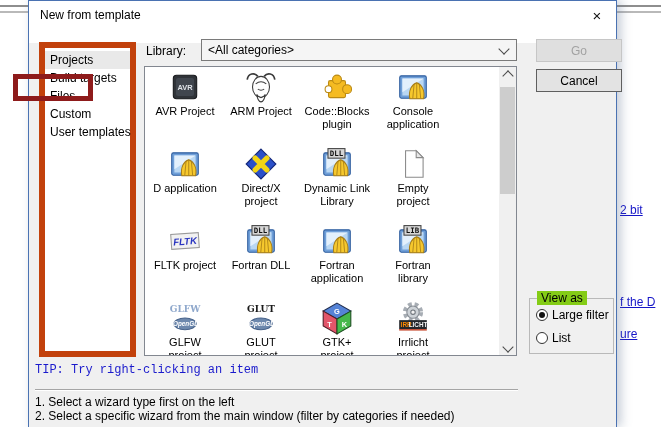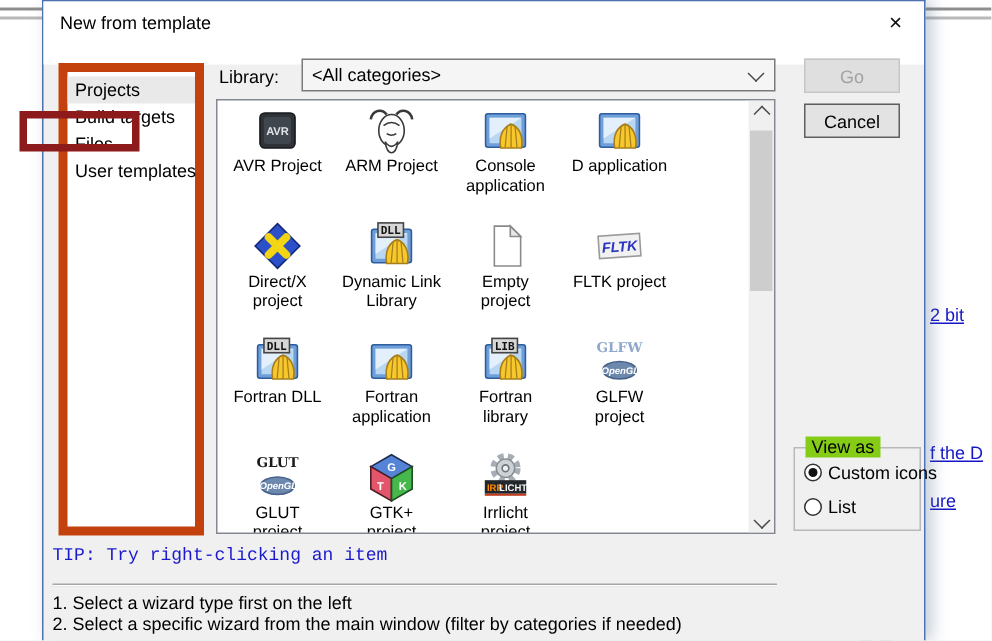--- a/index.html
+++ b/index.html
@@ -45,21 +45,21 @@
     position:absolute;left:172px;top:38px;width:316px;height:22px;
     background:#f5f5f5;border:1px solid #7a7a7a;box-sizing:border-box;cursor:default;
   }
   .combo-value{position:absolute;left:6px;top:3px;font-size:12px;}
   .chev{display:inline-block;width:7px;height:7px;border-right:1.5px solid #4a4a4a;border-bottom:1.5px solid #4a4a4a;}
   .chev.down{transform:rotate(45deg);}
   .chev.up{transform:rotate(-135deg);}
   .combo-chev{position:absolute;right:8px;top:5px;}
   
   .btn{
-    position:absolute;left:507px;width:64px;height:23px;box-sizing:border-box;
+    position:absolute;left:507px;width:86px;height:23px;box-sizing:border-box;
     font-size:12px;display:flex;align-items:center;justify-content:center;cursor:pointer;
     font-family:"Liberation Sans",sans-serif;
   }
   .btn.go{top:38px;background:#dfdfdf;border:1px solid #c6c6c6;color:#a2a2a2;cursor:default;}
   .btn.cancel{top:68px;background:#e3e3e3;border:1px solid #5f5f5f;color:#000;}
   
   .icon-list{
     position:absolute;left:115px;top:65px;width:373px;height:290px;
     background:#fff;border:1px solid #828790;box-sizing:border-box;overflow:hidden;
   }
@@ -108,20 +108,21 @@
 <div class="dialog">
   <div class="titlebar">
     <span class="title-text">New from template</span>
     <span class="close-btn">×</span>
   </div>
 
   <div class="side-list">
       <div class="side-item selected"><span>Projects</span></div>
       <div class="side-item"><span>Build targets</span></div>
       <div class="side-item"><span>Files</span></div>
+      <div class="side-item"><span>Custom</span></div>
       <div class="side-item"><span>User templates</span></div>
     </div>
 
   <span class="cat-label">Library:</span>
   <div class="combo">
     <span class="combo-value">&lt;All categories&gt;</span>
     <span class="chev down combo-chev"></span>
   </div>
 
   <div class="btn go">Go</div>
@@ -139,20 +140,29 @@
   </div>
         <div class="tpl-item">
     <span class="tpl-icon"><svg width="34" height="34" viewBox="0 0 32 32">
    <path d="M3 9 C4 3 10 2 13 6" fill="none" stroke="#3a3a3a" stroke-width="1.6"></path>
    <path d="M29 9 C28 3 22 2 19 6" fill="none" stroke="#3a3a3a" stroke-width="1.6"></path>
    <ellipse cx="16" cy="16" rx="8" ry="10" fill="#fdfdfd" stroke="#3a3a3a"></ellipse>
    <path d="M11 13 q5 -4 10 0 M13 18 q3 2 6 0" fill="none" stroke="#3a3a3a"></path>
    <path d="M12 23 q4 6 8 0 q-1 7 -4 7 q-3 0 -4 -7" fill="#fff" stroke="#3a3a3a"></path>
             </svg></span>
     <span class="tpl-label">ARM Project</span>
+  </div>
+        <div class="tpl-item">
+    <span class="tpl-icon"><svg width="34" height="34" viewBox="0 0 32 32">
+   <rect x="8" y="10" width="16" height="16" rx="1.5" fill="#f5bb22" stroke="#bb8a14"></rect>
+   <circle cx="16" cy="9" r="4.2" fill="#f5bb22" stroke="#bb8a14"></circle>
+   <circle cx="25.5" cy="18" r="4.2" fill="#f5bb22" stroke="#bb8a14"></circle>
+   <circle cx="8" cy="18" r="3.2" fill="#fff" stroke="#bb8a14"></circle>
+            </svg></span>
+    <span class="tpl-label">Code::Blocks<br>plugin</span>
   </div>
         <div class="tpl-item">
     <span class="tpl-icon"><svg width="34" height="34" viewBox="0 0 32 32">
  <rect x="3.5" y="5.5" width="25" height="21" rx="1.5" fill="#6f9fd8" stroke="#2e5d9e"></rect>
  <rect x="6" y="8" width="20" height="16" fill="#b9d7f3"></rect>
  <polygon points="6,8 26,8 6,21" fill="#e3f0fc"></polygon>
  <path d="M13 27 C11.5 19 15 13.5 19.5 12 C24 13.5 27.5 19 26 27 Z" fill="#f6c82d" stroke="#a87e18"></path>
  <path d="M19.5 27 L19.5 12 M15.8 26.5 L17 13.5 M23.2 26.5 L22 13.5" stroke="#a87e18" stroke-width="0.8" fill="none"></path>
 
 </svg></span>
@@ -287,21 +297,21 @@
       <div class="sbtn down">
           <span class="chev down"></span>
         </div>
     </div>
   </div>
 
   <div class="group">
     <span class="group-title">View as</span>
   <div class="radio-row r0">
     <span class="radio sel"></span>
-    <span class="radio-label">Custom icons</span>
+    <span class="radio-label">Large filter</span>
   </div>
       <div class="radio-row r1">
     <span class="radio"></span>
     <span class="radio-label">List</span>
   </div>
     </div>
 
   <div class="tip">TIP: Try right-clicking an item</div>
   <div class="sep"></div>
   <div class="instr">

